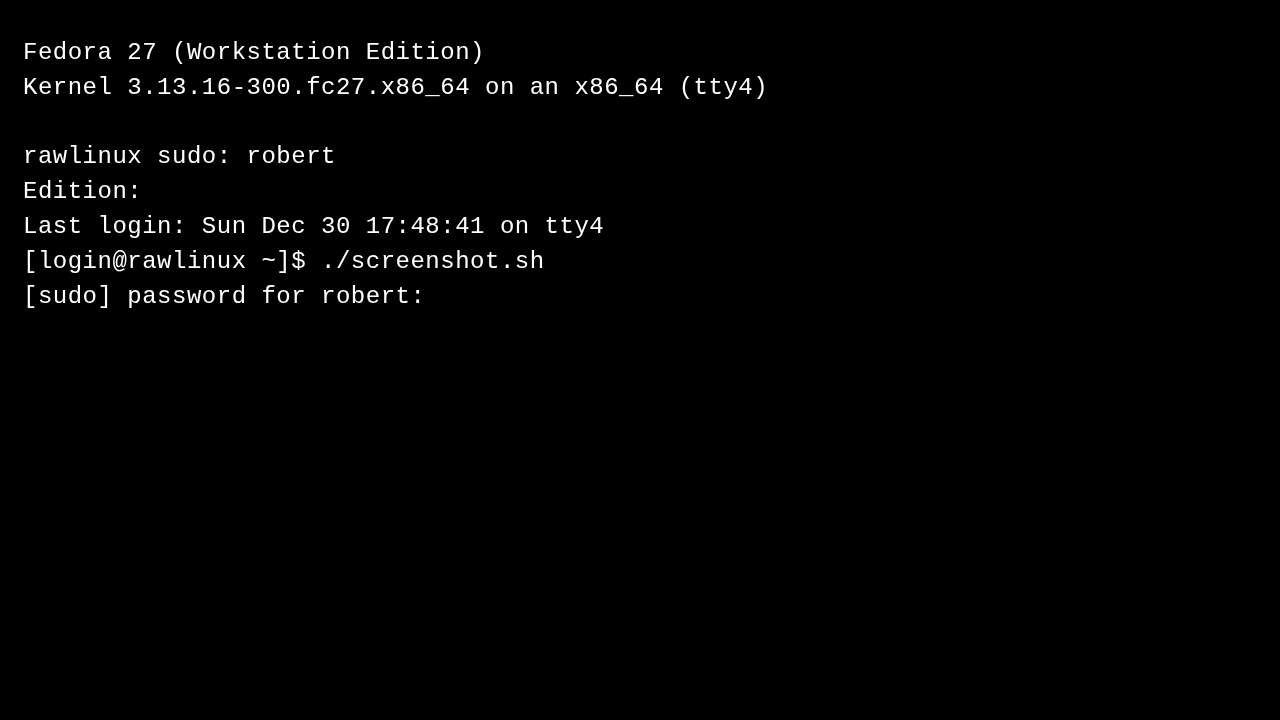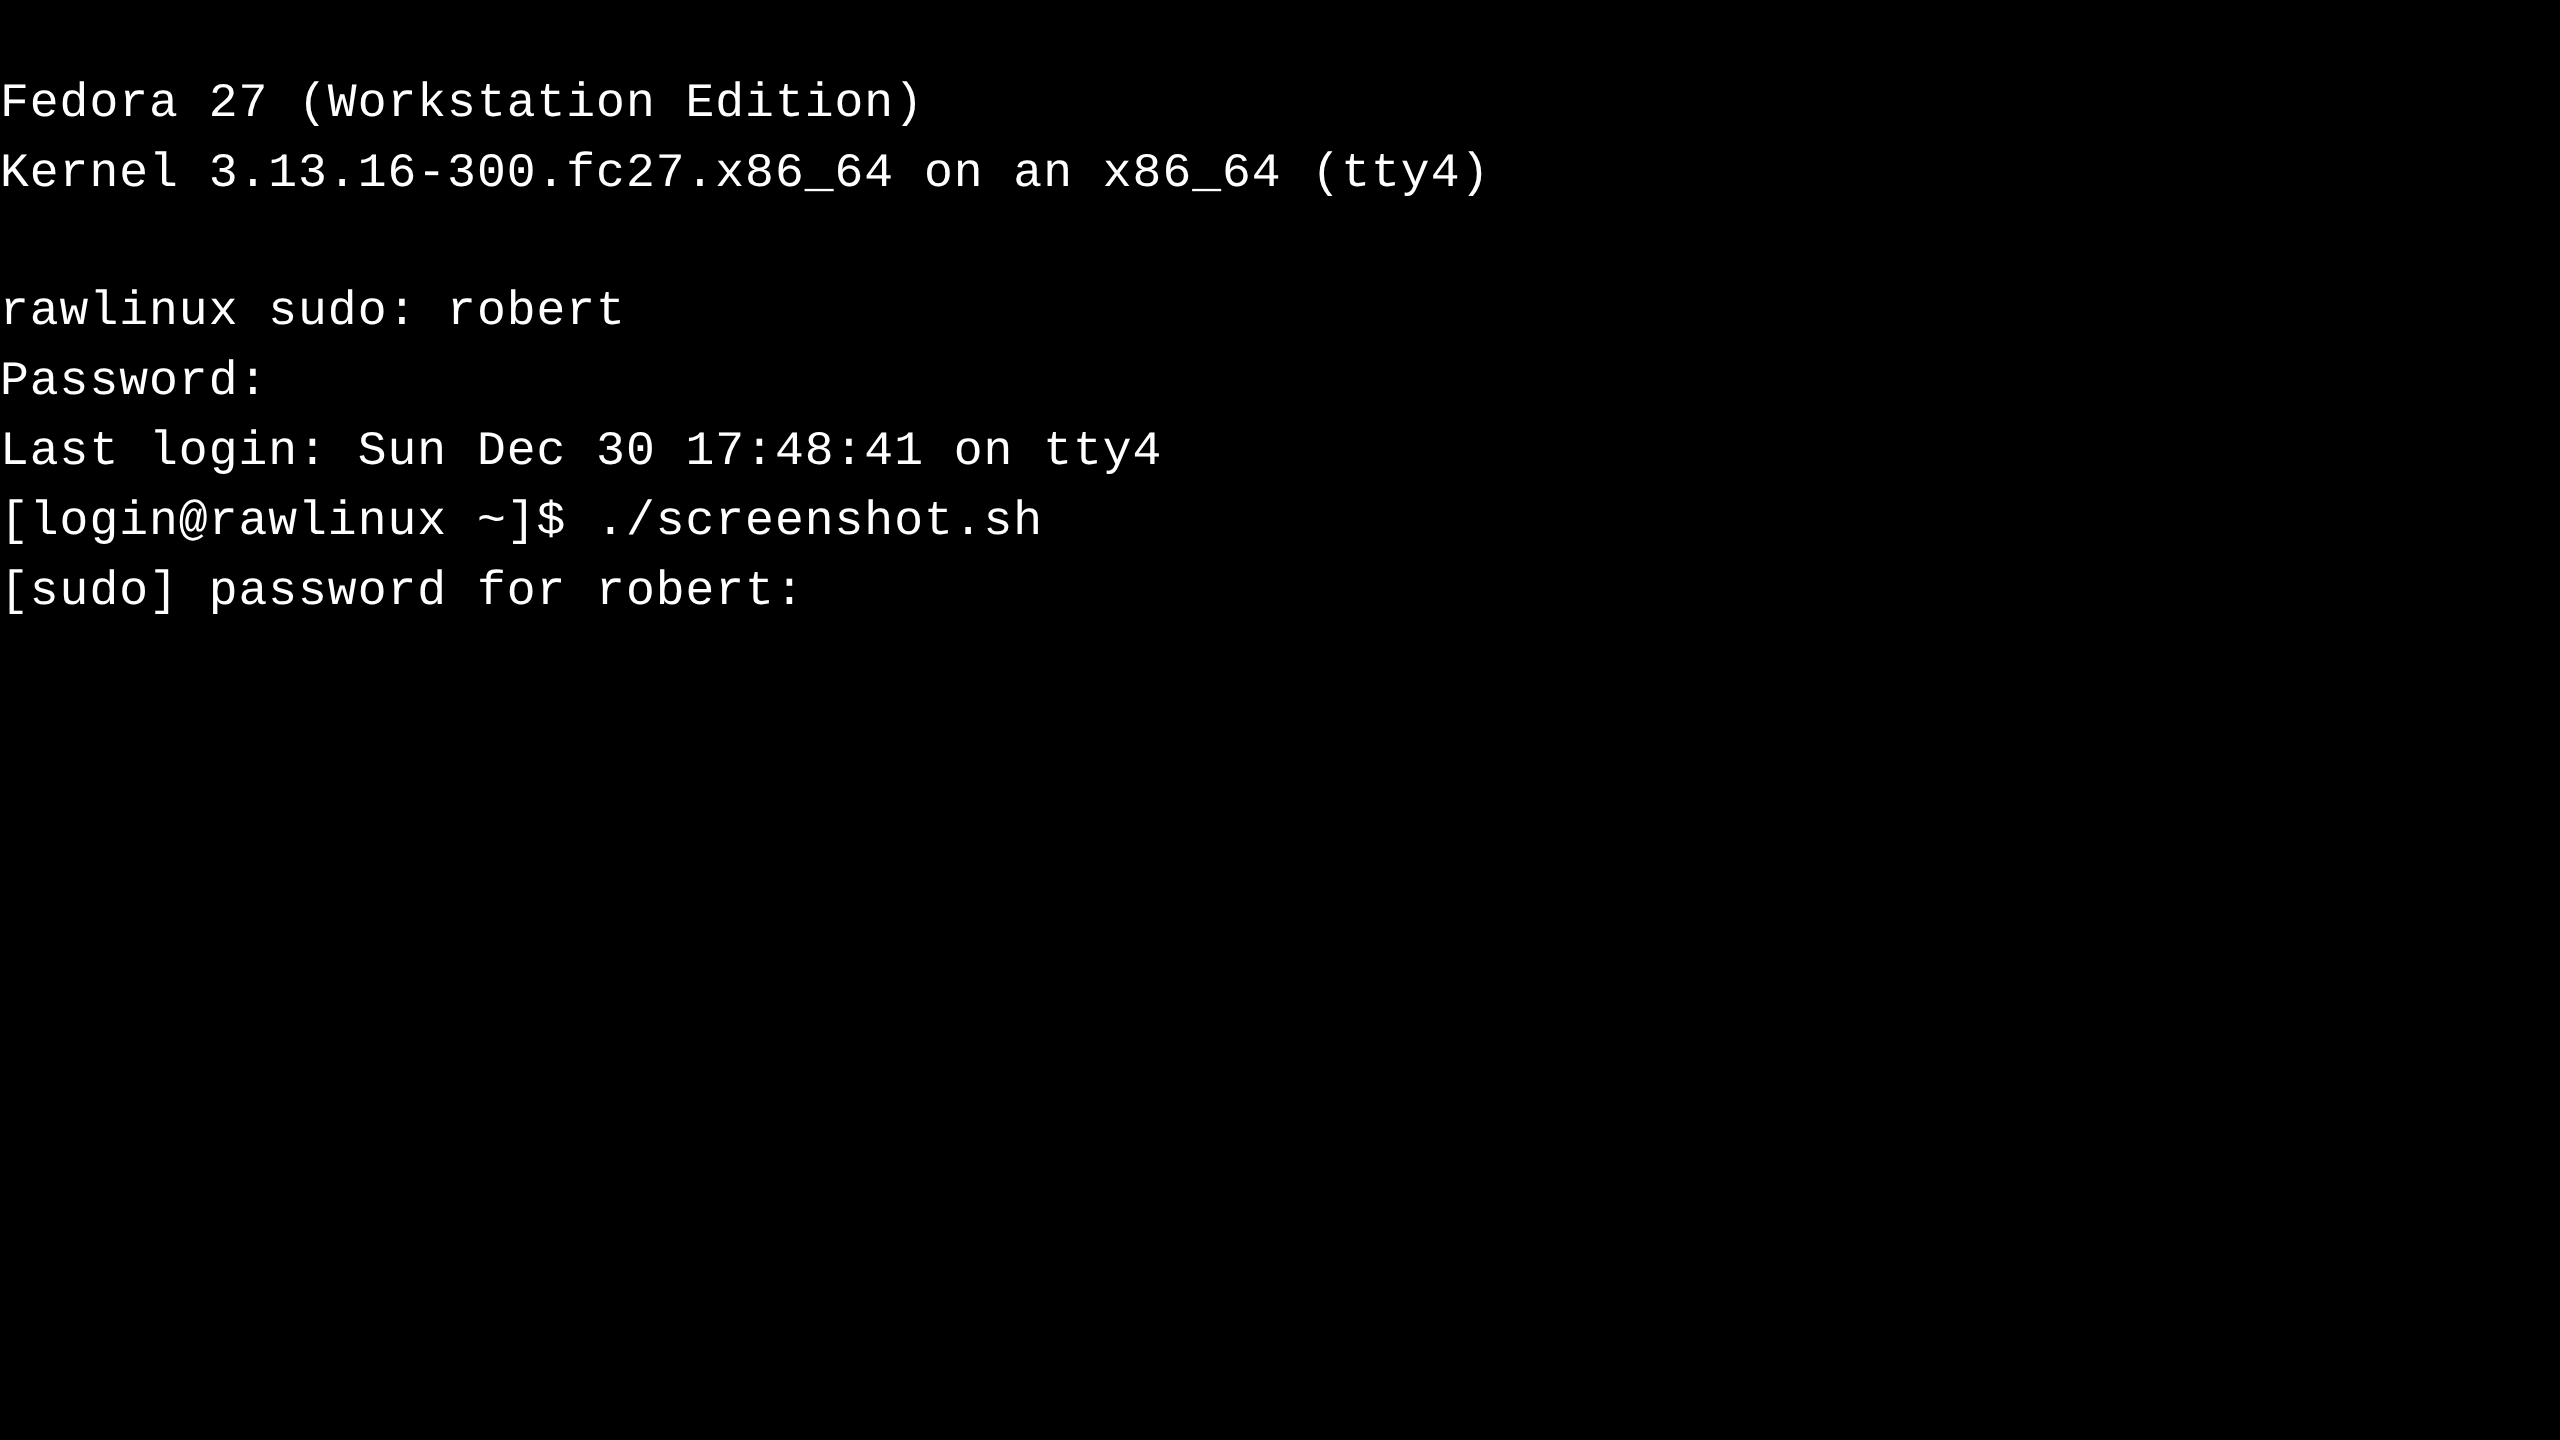--- a/index.html
+++ b/index.html
@@ -15,28 +15,29 @@
       font-family: "Courier New", Courier, monospace;
       font-size: 24px;
       line-height: 1.45;
       padding-top: 36px;
       padding-left: 0px;
       overflow: hidden;
       letter-spacing: 0.5px;
     }
     .line {
       white-space: pre;
+      margin-left: 23px;
     }
     .blank-line {
       height: 1.45em;
     }
   </style>
 </head>
 <body>
 
 <div class="line">Fedora 27 (Workstation Edition)</div>
 <div class="line">Kernel 3.13.16-300.fc27.x86_64 on an x86_64 (tty4)</div>
 <div class="blank-line"></div>
 <div class="line"><span>rawlinux sudo: </span><span>robert</span></div>
-<div class="line">Password:</div>
+<div class="line">Edition:</div>
 <div class="line">Last login: Sun Dec 30 17:48:41 on tty4</div>
 <div class="line"><span>[login@rawlinux ~]$ </span><span>./screenshot.sh</span></div>
 <div class="line">[sudo] password for robert: </div>
 
 </body></html>

